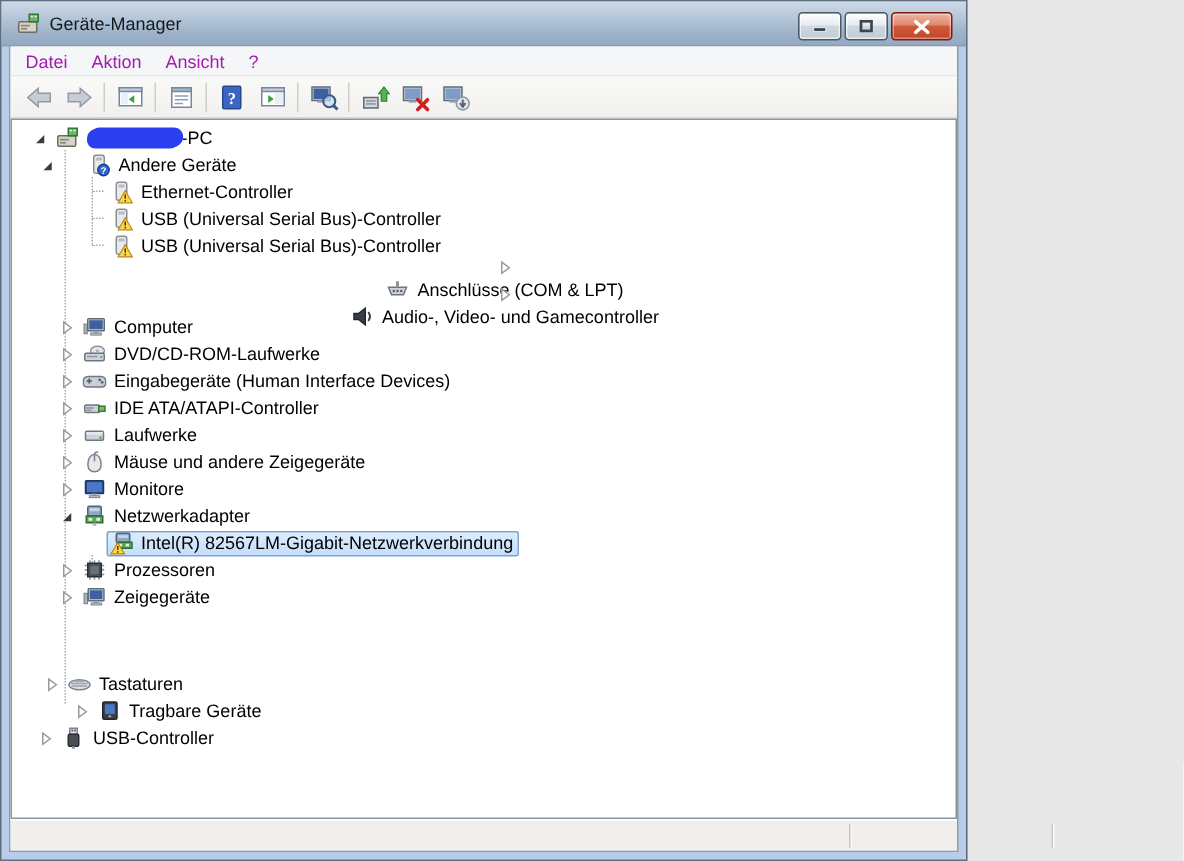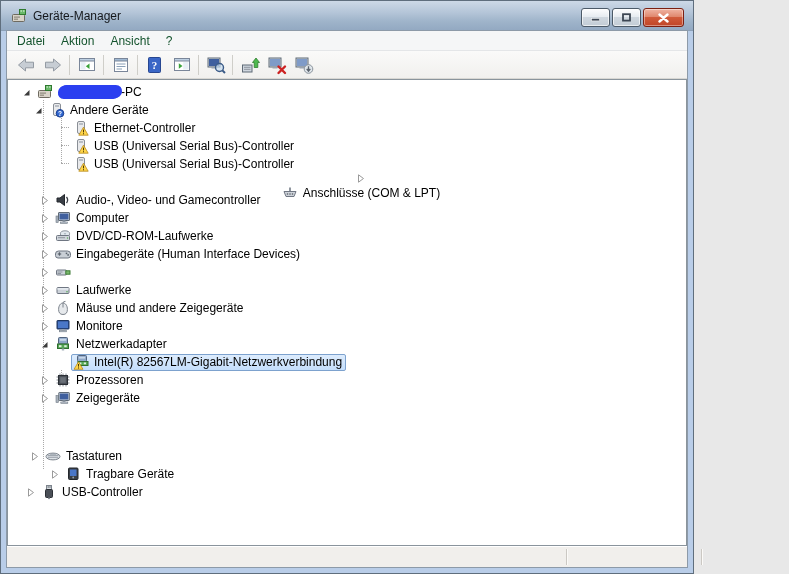--- a/index.html
+++ b/index.html
@@ -3,21 +3,21 @@
 <meta charset="utf-8">
 <style>
   html,body{margin:0;padding:0;}
   body{
     width:789px;height:574px;overflow:hidden;
     font-family:"Liberation Sans",sans-serif;
     background:#e8e8e8;
   }
   .window{
     position:relative;box-sizing:border-box;
-    width:694px;height:574px;
+    width:645px;height:574px;
     border:1px solid #5f6e7d;
     background:#b9cde8;
   }
   
   .titlebar{
     height:29px;
     background:linear-gradient(180deg,#cdd9e7 0%,#b4c5d8 40%,#9fb4ca 70%,#93a9c2 100%);
     border-bottom:1px solid #8ba0b8;
     display:flex;align-items:center;
     padding-left:10px;
@@ -45,21 +45,21 @@
     position:absolute;left:6px;right:6px;top:30px;bottom:6px;
     background:#f0efed;
     display:flex;flex-direction:column;
     box-shadow:0 0 0 1px #8d9aa8;
   }
   .menubar{
     height:19px;flex:none;
     background:#f5f6f7;
     border-bottom:1px solid #e4e6e8;
     display:flex;align-items:center;
-    font-size:12px;color:#14532d;
+    font-size:12px;color:#a21caf;
     padding-left:2px;
   }
   .menu-item{padding:2px 8px;cursor:default;}
   .toolbar{
     height:28px;flex:none;box-sizing:border-box;
     background:linear-gradient(180deg,#fafaf9 0%,#f1f0ee 100%);
     border-bottom:1px solid #d8d7d3;
     display:flex;align-items:center;
     padding-left:5px;
   }
@@ -290,21 +290,21 @@
                   <rect x="3" y="10.6" width="4" height="1.2" fill="#8f8a7e"></rect>
                   <rect x="8.5" y="1.5" width="6" height="5" fill="#69b869" stroke="#2f7a2f"></rect>
                   <rect x="9.5" y="2.5" width="1.5" height="1" fill="#e8f5e8"></rect>
                   <rect x="12" y="2.5" width="1.5" height="1" fill="#e8f5e8"></rect>
                 </svg>
               </span>
               <span class="censor"></span>
               <span class="label">-PC</span>
             </span>
           </div>
-          <div class="row" style="padding-left: 24px;">
+          <div class="row" style="padding-left: 17px; gap: 16px;">
             <span class="expander">
               <svg viewBox="0 0 11 11">
                 <path d="M8.5 3 V8.5 H3 Z" fill="#3b3b3b"></path>
               </svg>
             </span>
             <span class="item">
               <span class="icon16">
                 <svg viewBox="0 0 16 16">
                   <rect x="4.5" y="1.5" width="7" height="12" rx="1.5" fill="#e9eaec" stroke="#8a8f96"></rect>
                   <rect x="6" y="3" width="4" height="2" fill="#b8bdc4"></rect>
@@ -372,21 +372,21 @@
                   <rect x="7" y="2.5" width="2" height="3.5" fill="#8e959e"></rect>
                   <path d="M2 6.5 L14 6.5 L12 11.5 L4 11.5 Z" fill="#cdd2d9" stroke="#6f7682"></path>
                   <circle cx="5.5" cy="9" r="0.8" fill="#555b63"></circle>
                   <circle cx="8" cy="9" r="0.8" fill="#555b63"></circle>
                   <circle cx="10.5" cy="9" r="0.8" fill="#555b63"></circle>
                 </svg>
               </span>
               <span class="label">Anschlüsse (COM &amp; LPT)</span>
             </span>
           </div>
-          <div class="row" style="padding-left: 30px;">
+          <div class="row" style="padding-left: 30px; flex-direction: column;">
             <span class="expander">
               <svg viewBox="0 0 11 11">
                 <path d="M3.5 1.8 L8.5 5.5 L3.5 9.2 Z" fill="#fff" stroke="#9a9a9a"></path>
               </svg>
             </span>
             <span class="item">
               <span class="icon16">
                 <svg viewBox="0 0 16 16">
                   <path d="M2 6 H5 L9.5 2.5 V13.5 L5 10 H2 Z" fill="#3a3f46" stroke="#23272c"></path>
                   <path d="M11.5 5 Q13.8 8 11.5 11" fill="none" stroke="#3a3f46" stroke-width="1.3"></path>
@@ -460,20 +460,21 @@
             </span>
             <span class="item">
               <span class="icon16">
                 <svg viewBox="0 0 16 16">
                   <rect x="1.5" y="6" width="10" height="5" rx="1" fill="#cdd3da" stroke="#6f7682"></rect>
                   <rect x="2.5" y="7.5" width="5" height="1" fill="#8e959e"></rect>
                   <rect x="2.5" y="9" width="3.5" height="1" fill="#8e959e"></rect>
                   <rect x="10.8" y="6.8" width="4.2" height="3.4" fill="#79b96d" stroke="#3c7a34"></rect>
                 </svg>
               </span>
+              <span class="label">IDE ATA/ATAPI-Controller</span>
             </span>
           </div>
           <div class="row" style="padding-left: 30px;">
             <span class="expander">
               <svg viewBox="0 0 11 11">
                 <path d="M3.5 1.8 L8.5 5.5 L3.5 9.2 Z" fill="#fff" stroke="#9a9a9a"></path>
               </svg>
             </span>
             <span class="item">
               <span class="icon16">

